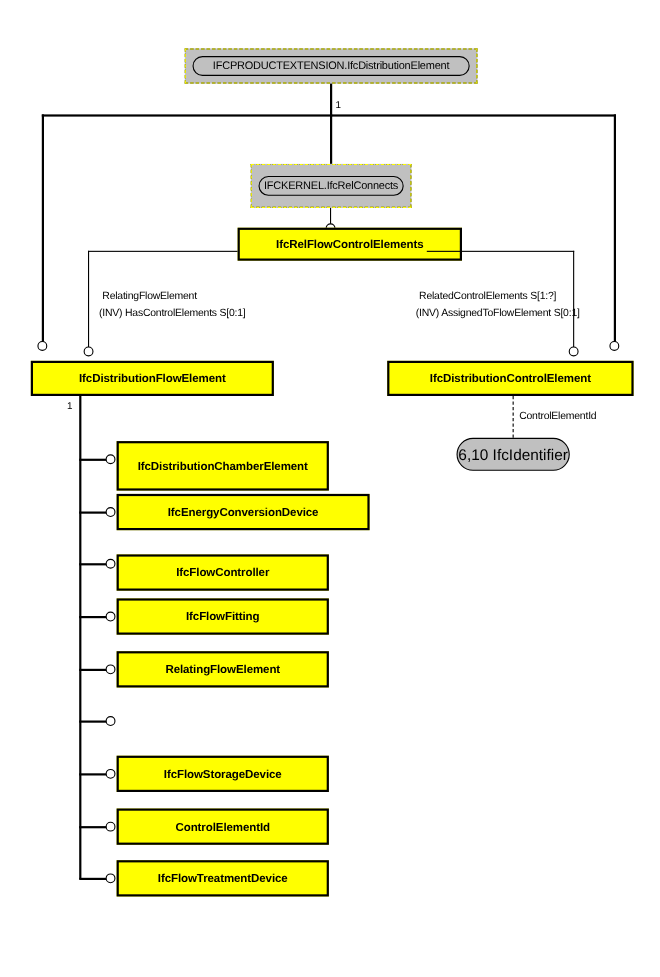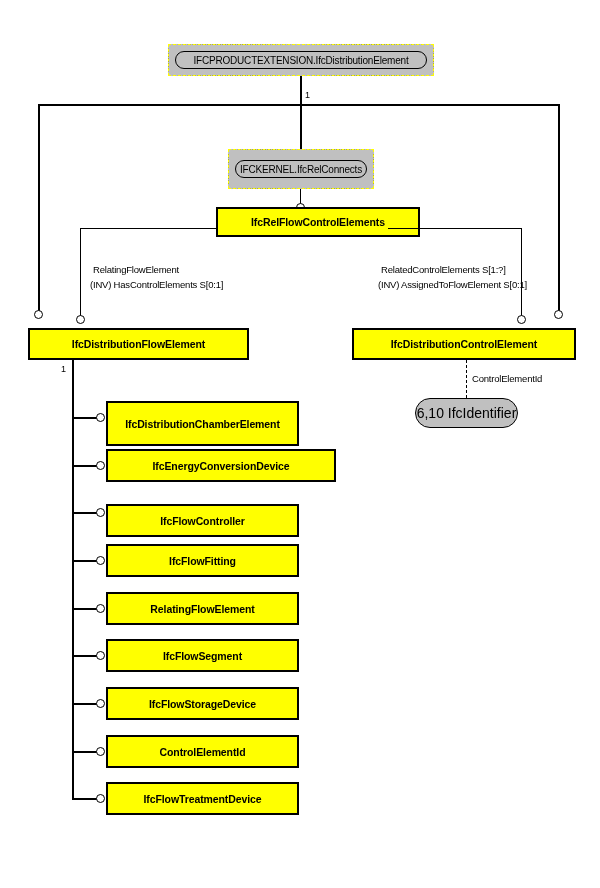--- a/index.html
+++ b/index.html
@@ -226,23 +226,20 @@
   </div>
 
   <div class="line-h" style="left:72px; top:608px; width:26px;"></div>
   <div class="circle" style="left:96px; top:604px;"></div>
   <div class="entity-box" style="left:106px; top:592px; width:193px; height:33px;">
     <span>RelatingFlowElement</span>
   </div>
 
   <div class="line-h" style="left:72px; top:655px; width:26px;"></div>
   <div class="circle" style="left:96px; top:651px;"></div>
-  <div class="entity-box" style="left:106px; top:639px; width:193px; height:33px;">
-    <span>IfcFlowSegment</span>
-  </div>
 
   <div class="line-h" style="left:72px; top:703px; width:26px;"></div>
   <div class="circle" style="left:96px; top:699px;"></div>
   <div class="entity-box" style="left:106px; top:687px; width:193px; height:33px;">
     <span>IfcFlowStorageDevice</span>
   </div>
 
   <div class="line-h" style="left:72px; top:751px; width:26px;"></div>
   <div class="circle" style="left:96px; top:747px;"></div>
   <div class="entity-box" style="left:106px; top:735px; width:193px; height:33px;">

